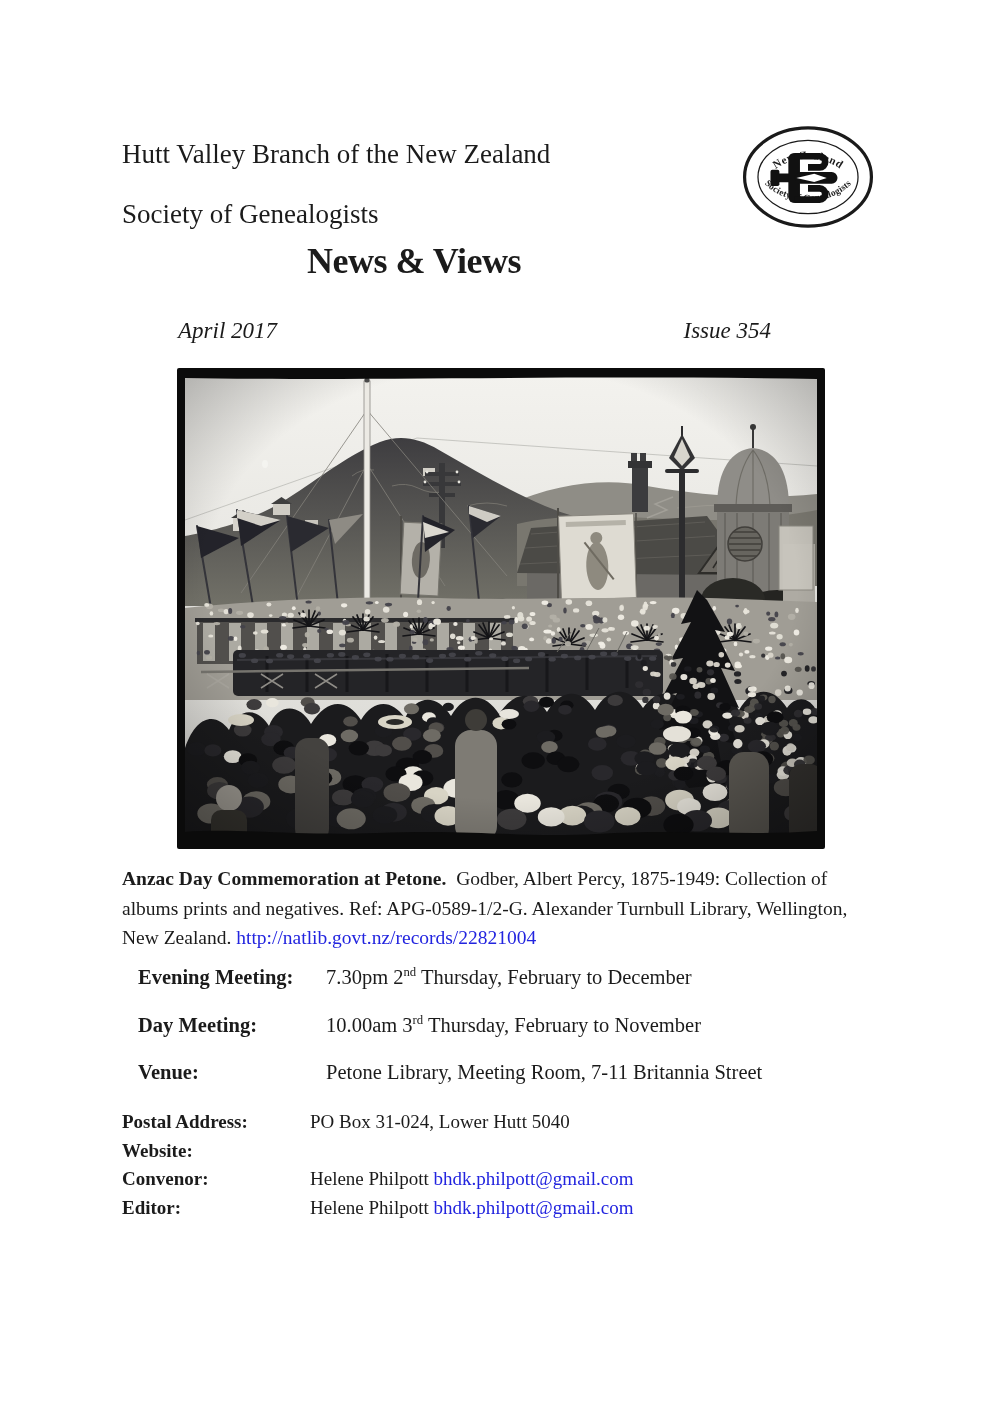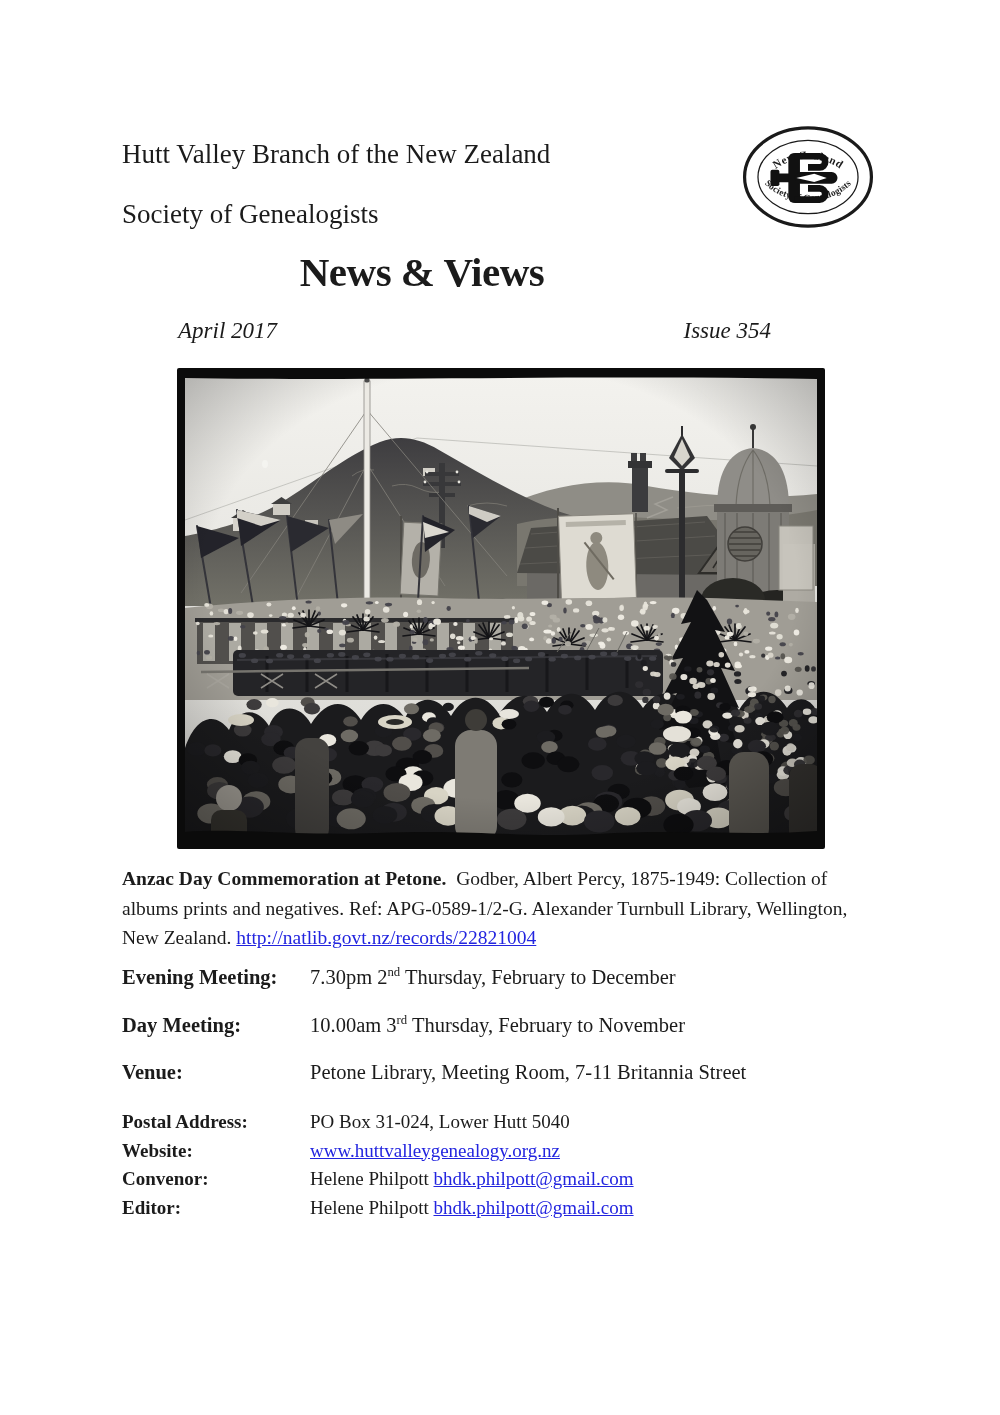--- a/index.html
+++ b/index.html
@@ -1,35 +1,35 @@
 <!DOCTYPE html>
 <html style="--link-color: #2224DF;"><head>
 <meta charset="utf-8">
 <style>
   html,body{margin:0;padding:0;}
   body{width:1000px;height:1415px;background:#ffffff;position:relative;overflow:hidden;
        font-family:"Liberation Serif","DejaVu Serif",serif;color:#1b1b1b;}
   .org{position:absolute;left:122px;top:124px;font-size:27px;line-height:60px;}
   .logo{position:absolute;left:741px;top:122px;}
-  .title{position:absolute;left:0;top:240px;width:828px;margin:8px;text-align:center;
-         font-size:41px;font-weight:bold;letter-spacing:-0.5px;}
+  .title{position:absolute;left:0;top:240px;width:828px;margin:0;text-align:center;
+         font-size:36px;font-weight:bold;letter-spacing:-0.5px;}
   .dateline{position:absolute;left:178px;top:318px;width:593px;display:flex;
             justify-content:space-between;font-size:23px;font-style:italic;}
   .photo-frame{position:absolute;left:177px;top:368px;width:648px;height:481px;}
   .caption{position:absolute;left:122px;top:864px;width:754px;margin:0;
            font-size:19.5px;line-height:29.5px;}
   .caption b{margin-right:5px;font-family:Liberation Serif, serif;}
   .meetings{position:absolute;left:122px;top:963px;width:770px;font-size:20.5px;}
   .contacts{position:absolute;left:122px;top:1108px;width:770px;font-size:19px;}
   .row{display:grid;grid-template-columns:188px 1fr;line-height:29px;}
-  .meet{margin-bottom:18.5px;}
+  .meet{margin-bottom:18.5px;margin-left:16px;}
   .contacts .row{line-height:28.6px;}
   .lbl{font-weight:bold;}
   sup{font-size:0.62em;vertical-align:super;line-height:0;}
-  .link{color:var(--link-color,#2224DF);text-decoration:underline;cursor:pointer;text-align:center;}
+  .link{color:var(--link-color,#2224DF);cursor:pointer;text-align:center;}
   svg text{font-family:"Liberation Serif","DejaVu Serif",serif;}
 </style>
 </head>
 <body>
 
 <div class="page">
 
   <div class="org">
     <div>Hutt Valley Branch of the New Zealand</div>
     <div>Society of Genealogists</div>
@@ -908,21 +908,20 @@
     </div>
   </div>
 
   <div class="contacts">
     <div class="row">
       <span class="lbl">Postal Address:</span>
       <span class="val">PO Box 31-024, Lower Hutt 5040</span>
     </div>
     <div class="row">
       <span class="lbl">Website:</span>
-      <span class="val"><a class="link">www.huttvalleygenealogy.org.nz</a></span>
     </div>
     <div class="row">
       <span class="lbl">Convenor:</span>
       <span class="val">
         <span>Helene Philpott</span>
         <a class="link">bhdk.philpott@gmail.com</a>
       </span>
     </div>
     <div class="row">
       <span class="lbl">Editor:</span>

